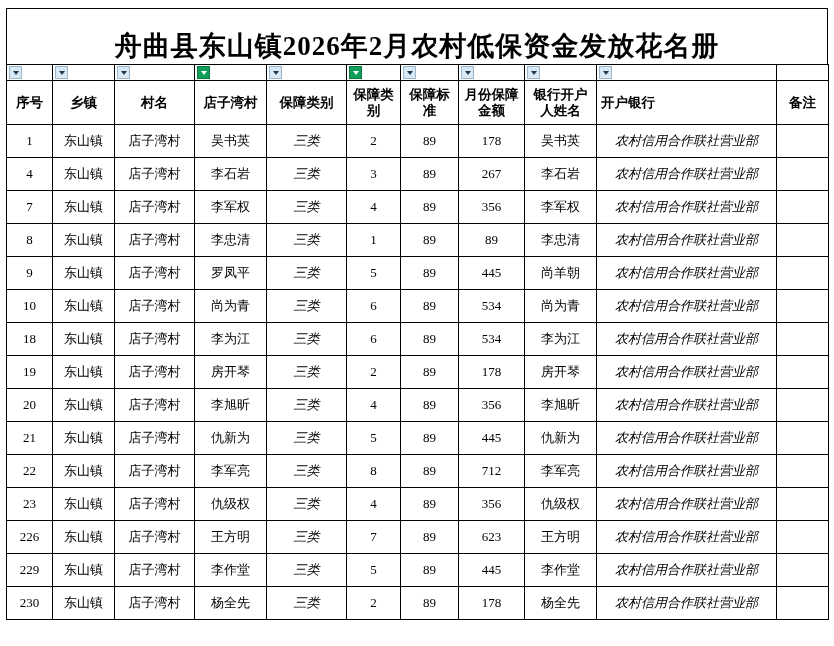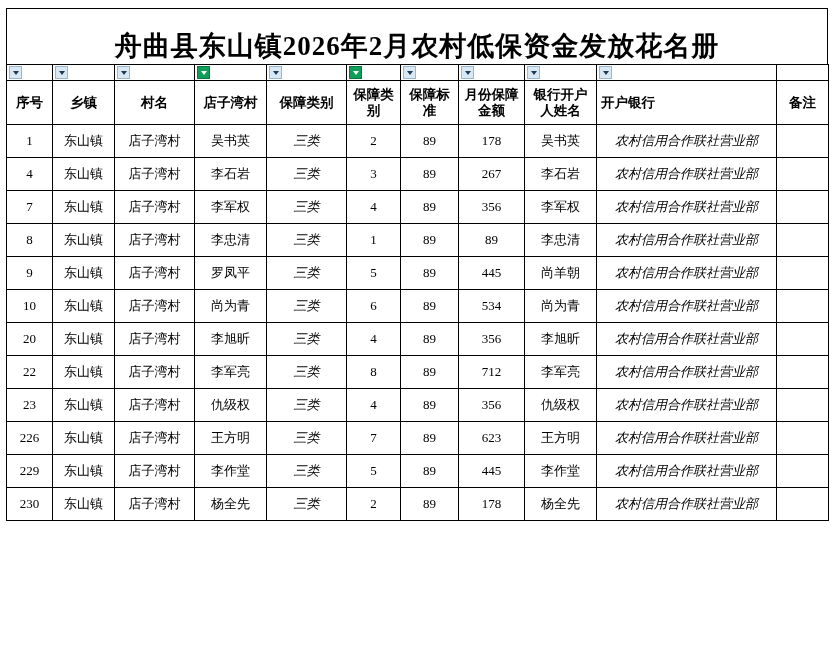--- a/index.html
+++ b/index.html
@@ -287,29 +287,68 @@
           <td class="c-name">尚为青</td>
           <td class="c-type">三类</td>
           <td class="c-num">6</td>
           <td class="c-std">89</td>
           <td class="c-amt">534</td>
           <td class="c-bankname">尚为青</td>
           <td class="c-bank">农村信用合作联社营业部</td>
           <td class="c-remark"></td>
         </tr>
         <tr class="data-row">
+          <td class="c-seq">18</td>
+          <td class="c-town">东山镇</td>
+          <td class="c-village">店子湾村</td>
+          <td class="c-name">李为江</td>
+          <td class="c-type">三类</td>
+          <td class="c-num">6</td>
+          <td class="c-std">89</td>
+          <td class="c-amt">534</td>
+          <td class="c-bankname">李为江</td>
+          <td class="c-bank">农村信用合作联社营业部</td>
+          <td class="c-remark"></td>
+        </tr>
+        <tr class="data-row">
+          <td class="c-seq">19</td>
+          <td class="c-town">东山镇</td>
+          <td class="c-village">店子湾村</td>
+          <td class="c-name">房开琴</td>
+          <td class="c-type">三类</td>
+          <td class="c-num">2</td>
+          <td class="c-std">89</td>
+          <td class="c-amt">178</td>
+          <td class="c-bankname">房开琴</td>
+          <td class="c-bank">农村信用合作联社营业部</td>
+          <td class="c-remark"></td>
+        </tr>
+        <tr class="data-row">
           <td class="c-seq">20</td>
           <td class="c-town">东山镇</td>
           <td class="c-village">店子湾村</td>
           <td class="c-name">李旭昕</td>
           <td class="c-type">三类</td>
           <td class="c-num">4</td>
           <td class="c-std">89</td>
           <td class="c-amt">356</td>
           <td class="c-bankname">李旭昕</td>
+          <td class="c-bank">农村信用合作联社营业部</td>
+          <td class="c-remark"></td>
+        </tr>
+        <tr class="data-row">
+          <td class="c-seq">21</td>
+          <td class="c-town">东山镇</td>
+          <td class="c-village">店子湾村</td>
+          <td class="c-name">仇新为</td>
+          <td class="c-type">三类</td>
+          <td class="c-num">5</td>
+          <td class="c-std">89</td>
+          <td class="c-amt">445</td>
+          <td class="c-bankname">仇新为</td>
           <td class="c-bank">农村信用合作联社营业部</td>
           <td class="c-remark"></td>
         </tr>
         <tr class="data-row">
           <td class="c-seq">22</td>
           <td class="c-town">东山镇</td>
           <td class="c-village">店子湾村</td>
           <td class="c-name">李军亮</td>
           <td class="c-type">三类</td>
           <td class="c-num">8</td>

